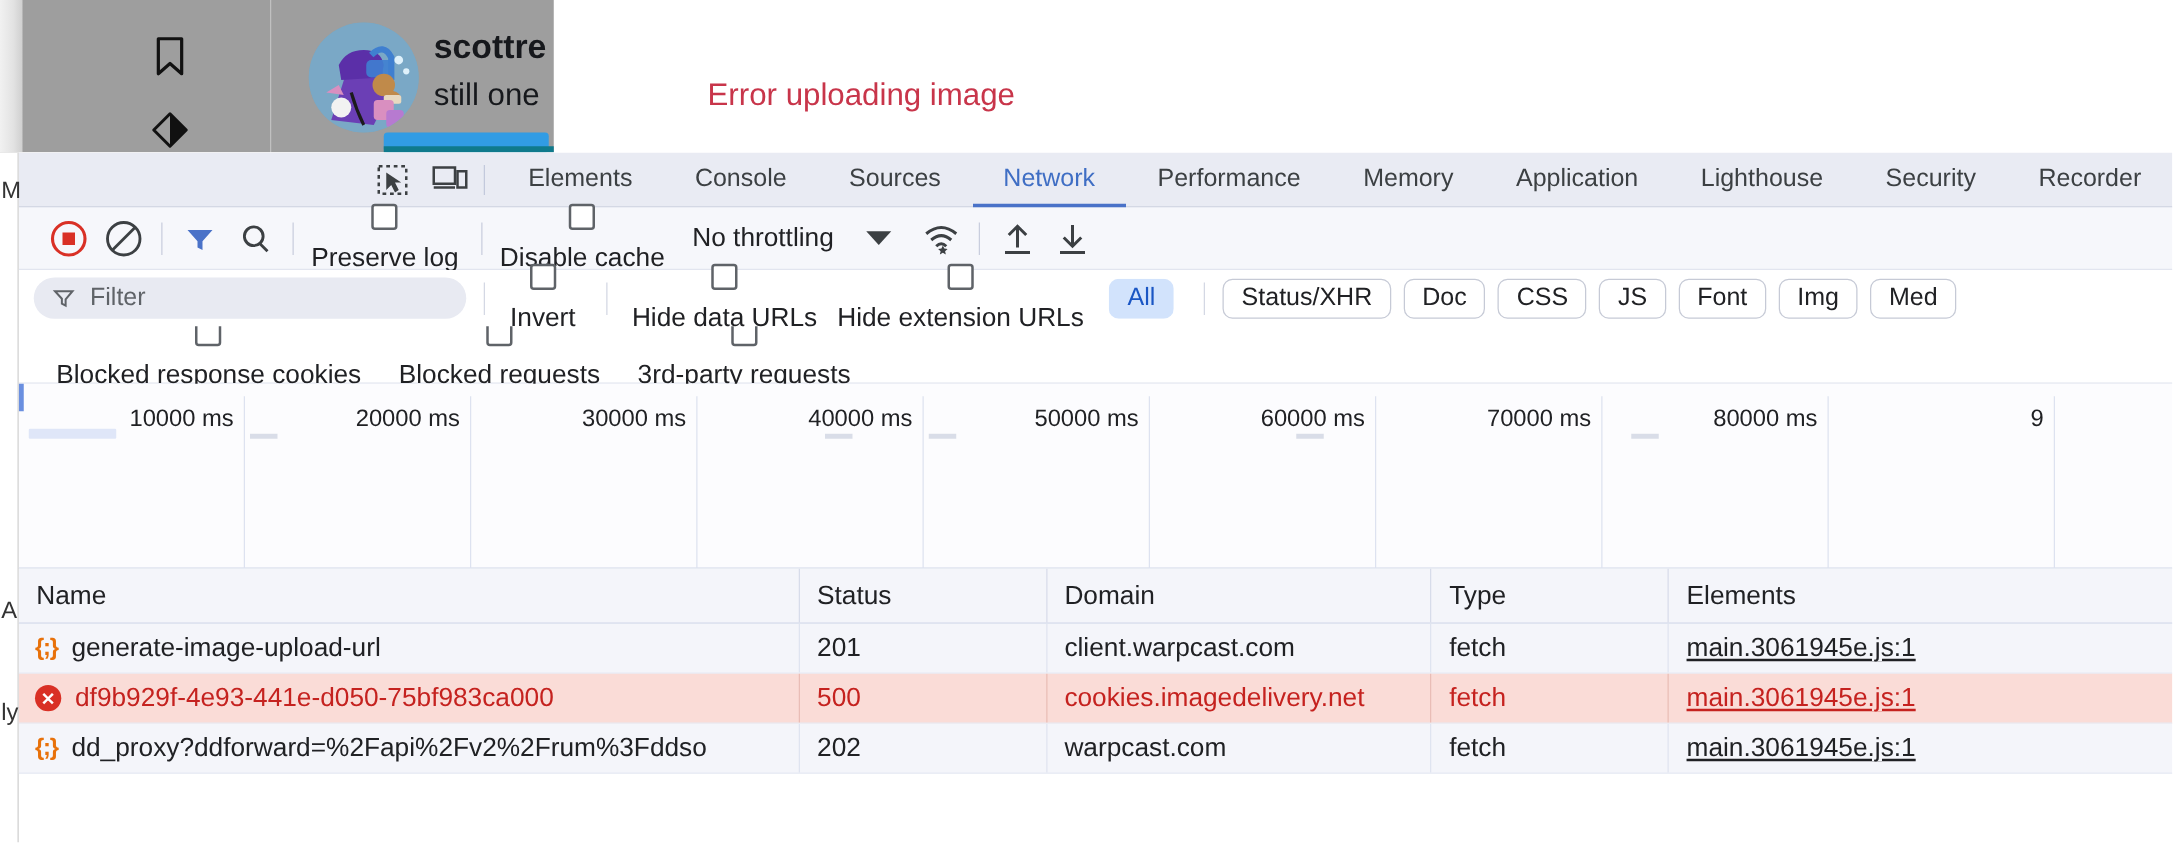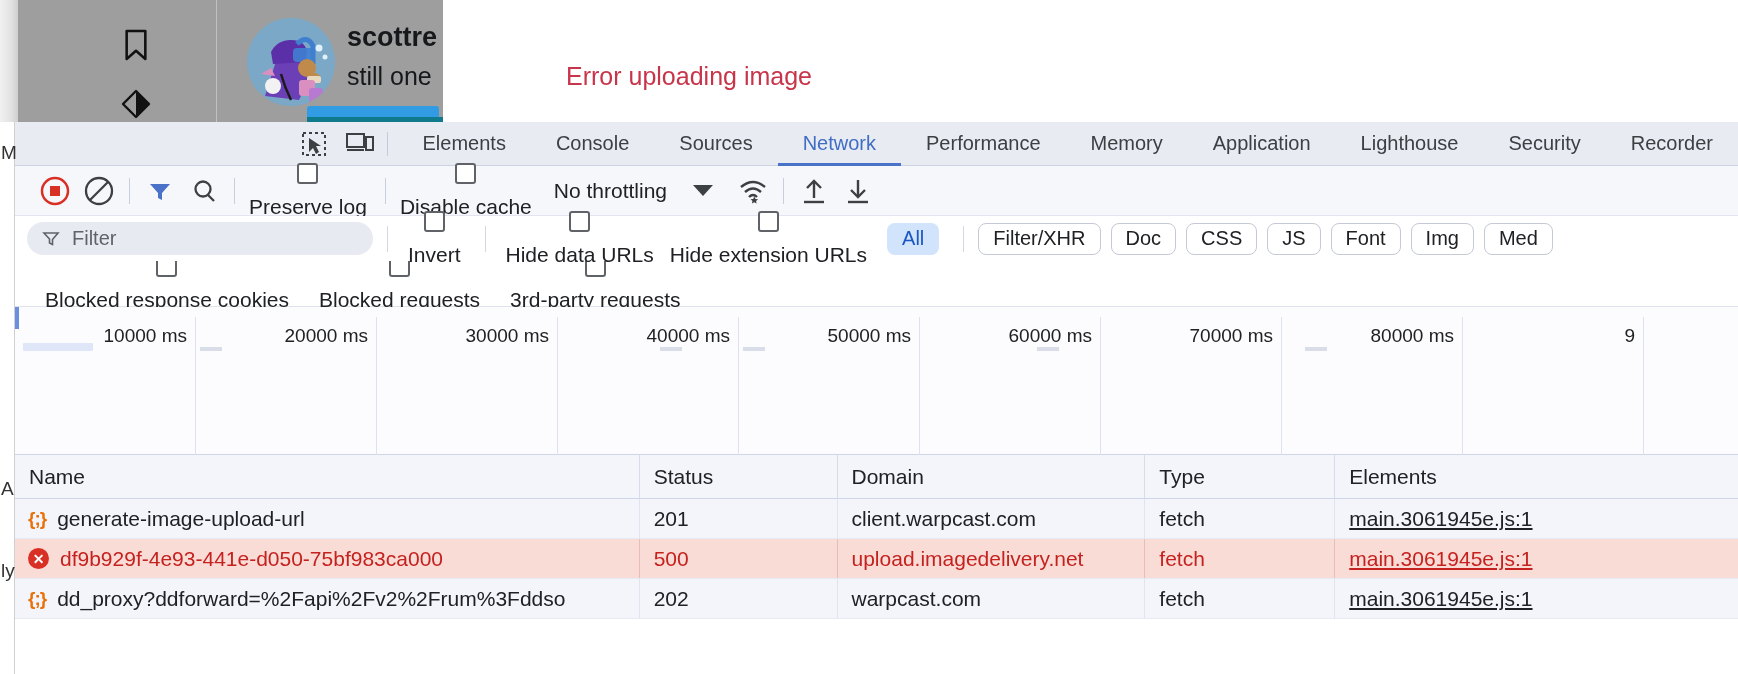--- a/index.html
+++ b/index.html
@@ -275,21 +275,21 @@
     <label class="cb-label">
       <span class="cb"></span>
       <span>Hide data URLs</span>
     </label>
     <label class="cb-label">
       <span class="cb"></span>
       <span>Hide extension URLs</span>
     </label>
     <div class="chip sel" style="margin-left:10px">All</div>
     <div class="fb-sep"></div>
-    <div class="chip">Filter/XHR</div>
+    <div class="chip">Status/XHR</div>
     <div class="chip">Doc</div>
     <div class="chip">CSS</div>
     <div class="chip">JS</div>
     <div class="chip">Font</div>
     <div class="chip">Img</div>
     <div class="chip">Med</div>
   </div>
 
   <div class="filterbar2">
     <label class="cb-label">
@@ -364,21 +364,21 @@
         <span class="link">main.3061945e.js:1</span>
       </div>
     </div>
 
     <div class="trow err">
       <div class="td name col-name">
         <span class="err-ico">✕</span>
         <span>df9b929f-4e93-441e-d050-75bf983ca000</span>
       </div>
       <div class="td col-status">500</div>
-      <div class="td col-domain">upload.imagedelivery.net</div>
+      <div class="td col-domain">cookies.imagedelivery.net</div>
       <div class="td col-type">fetch</div>
       <div class="td col-initiator">
         <span class="link">main.3061945e.js:1</span>
       </div>
     </div>
 
     <div class="trow odd">
       <div class="td name col-name">
         <span class="json-ico">{;}</span>
         <span>dd_proxy?ddforward=%2Fapi%2Fv2%2Frum%3Fddso</span>

